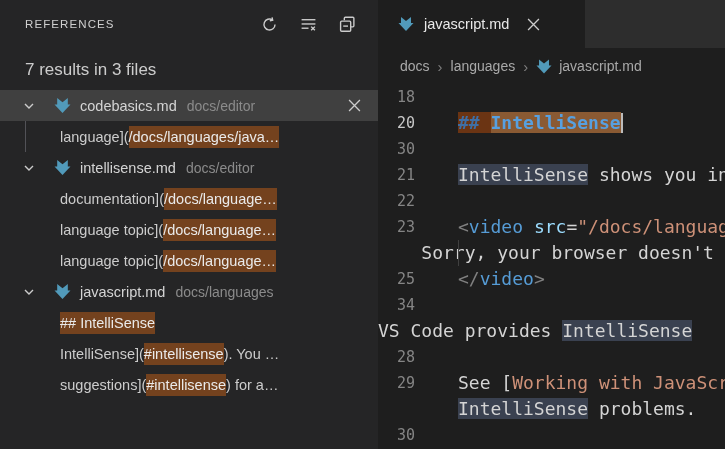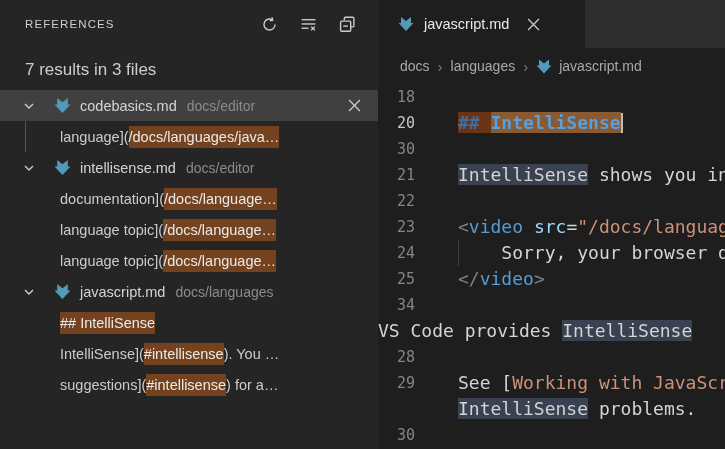--- a/index.html
+++ b/index.html
@@ -154,21 +154,21 @@
           <span class="crumb">javascript.md</span>
         </span>
       </div>
     <div class="code" id="code">
         <div class="code-line"><span class="gutter">18</span><span class="line-text"></span></div>
         <div class="code-line"><span class="gutter active">20</span><span class="line-text"><span class="c-mdp bg-find">## </span><span class="c-mdh bg-find-word">IntelliSense</span><span class="caret"></span></span></div>
         <div class="code-line"><span class="gutter">30</span><span class="line-text"></span></div>
         <div class="code-line"><span class="gutter">21</span><span class="line-text"><span class="c-fg bg-word">IntelliSense</span><span class="c-fg"> shows you intelligent code completion</span></span></div>
         <div class="code-line"><span class="gutter">22</span><span class="line-text"></span></div>
         <div class="code-line"><span class="gutter">23</span><span class="line-text"><span class="c-punct">&lt;</span><span class="c-tag">video</span><span class="c-fg"> </span><span class="c-attr">src</span><span class="c-fg">=</span><span class="c-string">"/docs/languages/javascript/intellisense.mp4"</span></span></div>
-        <div class="code-line"><span class="gutter">24</span><span class="eguide"></span><span class="line-text"><span class="c-fg">    Sorry, your browser doesn't support HTML 5 video.</span></span></div>
+        <div class="code-line"><span class="eguide"></span><span class="line-text"><span class="c-fg">    Sorry, your browser doesn't support HTML 5 video.</span></span></div>
         <div class="code-line"><span class="gutter">25</span><span class="line-text"><span class="c-punct">&lt;/</span><span class="c-tag">video</span><span class="c-punct">&gt;</span></span></div>
         <div class="code-line"><span class="gutter">34</span><span class="line-text"></span></div>
         <div class="code-line"><span class="line-text"><span class="c-fg">VS Code provides </span><span class="c-fg bg-word">IntelliSense</span></span></div>
         <div class="code-line"><span class="gutter">28</span><span class="line-text"></span></div>
         <div class="code-line"><span class="gutter">29</span><span class="line-text"><span class="c-fg">See [</span><span class="c-string">Working with JavaScript</span></span></div>
         <div class="code-line"><span class="gutter"></span><span class="line-text"><span class="c-fg bg-word">IntelliSense</span><span class="c-fg"> problems.</span></span></div>
         <div class="code-line"><span class="gutter">30</span><span class="line-text"></span></div>
       </div>
   </div>
 

